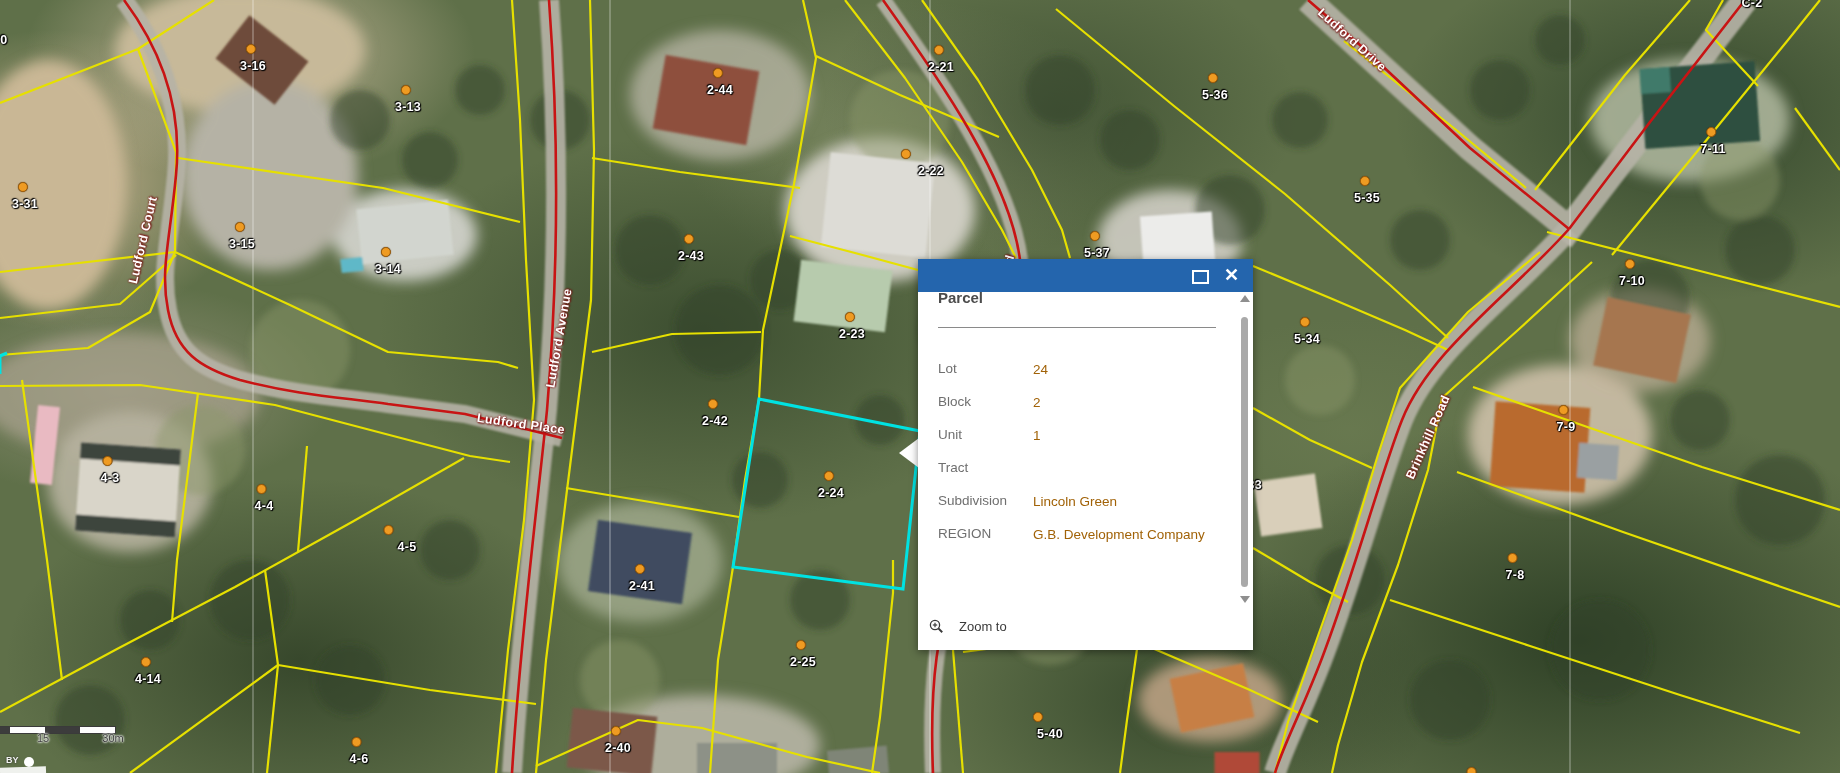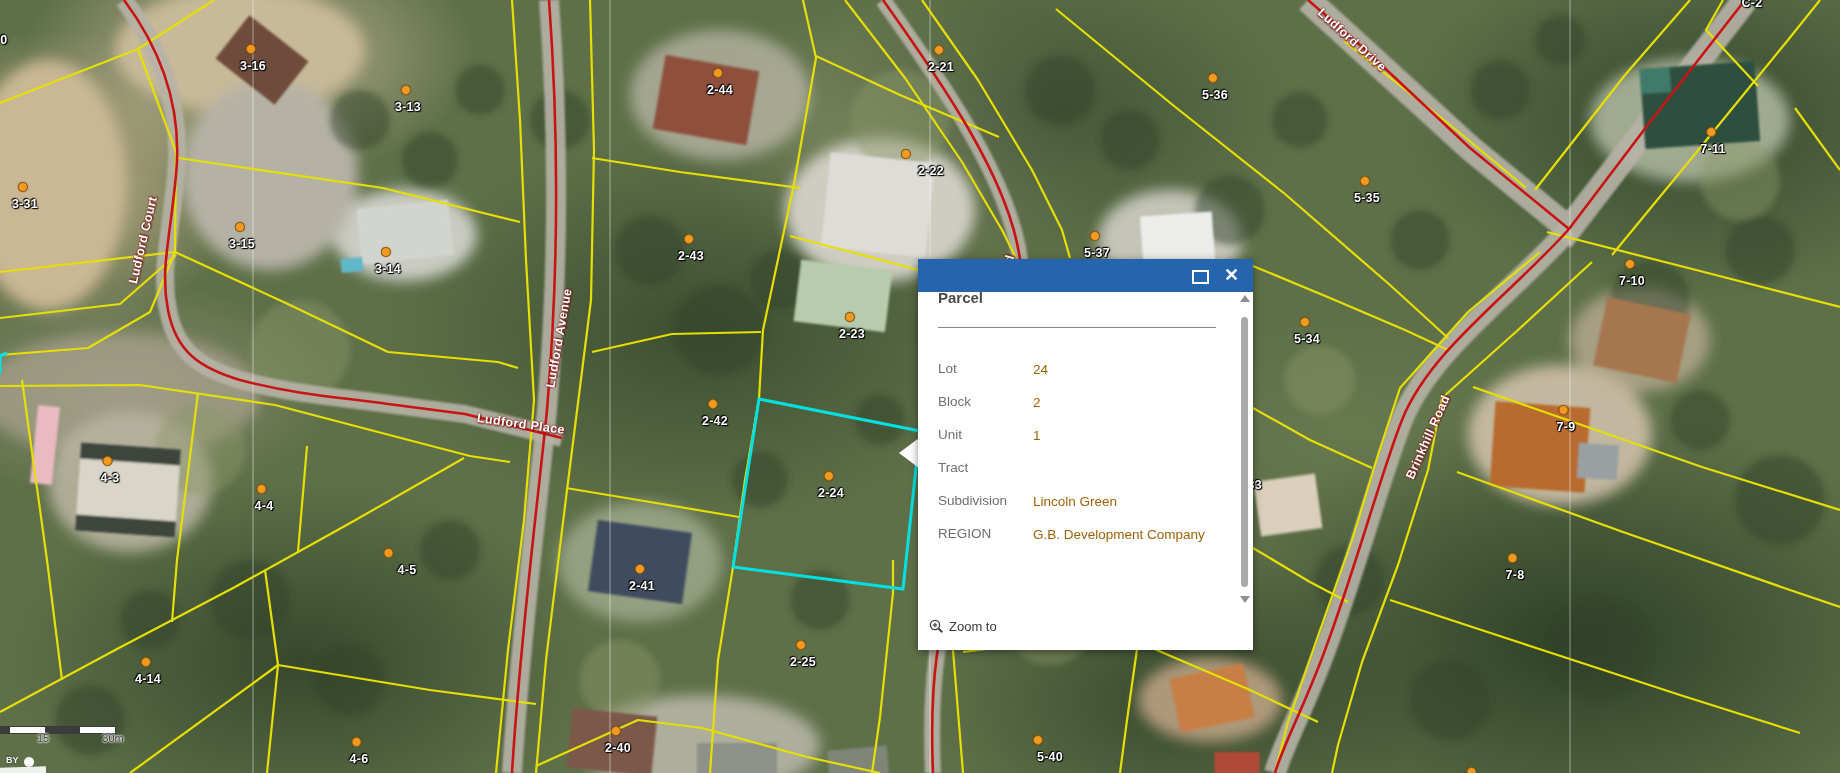--- a/index.html
+++ b/index.html
@@ -47,21 +47,21 @@
   #popup-header{position:absolute;left:0;top:0;width:100%;height:33px;background:#2465ad;}
   #btn-max{position:absolute;right:44px;top:11px;width:13px;height:10px;border:2px solid #fff;cursor:pointer;}
   #btn-close{position:absolute;right:14px;top:4px;color:#fff;font-size:18px;font-weight:bold;cursor:pointer;line-height:24px;}
   #popup-title{position:absolute;left:20px;top:30px;font-size:15px;font-weight:bold;color:#4c4c4c;}
   #popup-hr{position:absolute;left:20px;top:68px;width:278px;height:0;border-top:1px solid #8a8a8a;}
   .prow{position:absolute;left:20px;width:290px;font-size:13.5px;line-height:20px;}
   .prow .lab{position:absolute;left:0;top:0;color:#6f6f6f;}
   .prow .val{position:absolute;left:95px;top:0;width:195px;color:#a16207;line-height:21px;}
   #zoomto{position:absolute;left:11px;top:357px;height:20px;color:#3a3a3a;font-size:13px;cursor:pointer;}
   #zoomto svg{position:relative;top:3px;}
-  #zoomto span{margin-left:5px;}
+  #zoomto span{margin-left:15px;}
   
   #psb{position:absolute;right:2px;top:34px;width:13px;height:320px;}
   #psb-up{position:absolute;left:2px;top:2px;width:0;height:0;border-left:5px solid transparent;border-right:5px solid transparent;border-bottom:7px solid #8f8f8f;cursor:pointer;}
   #psb-thumb{position:absolute;left:3px;top:24px;width:7px;height:270px;border-radius:4px;background:#a9a9a9;cursor:pointer;}
   #psb-down{position:absolute;left:2px;bottom:10px;width:0;height:0;border-left:5px solid transparent;border-right:5px solid transparent;border-top:7px solid #8f8f8f;cursor:pointer;}
   #pointer{position:absolute;left:899px;top:438px;width:0;height:0;z-index:99;
     border-right:20px solid #fff;border-top:15px solid transparent;border-bottom:15px solid transparent;}
 </style>
 </head>
 <body>
@@ -266,29 +266,29 @@
     <div class="plabel" style="left: 908px; top: 170px; padding-left: 46px;"><span class="pdot"></span><span class="ptxt">2-22</span></div>
     <div class="plabel" style="left: 691px; top: 255px;"><span class="pdot"></span><span class="ptxt">2-43</span></div>
     <div class="plabel" style="left: 852px; top: 333px;"><span class="pdot"></span><span class="ptxt">2-23</span></div>
     <div class="plabel" style="left: 668px; top: 420px; margin-left: 47px;"><span class="pdot"></span><span class="ptxt">2-42</span></div>
     <div class="plabel" style="left: 831px; top: 492px;"><span class="pdot"></span><span class="ptxt">2-24</span></div>
     <div class="plabel" style="left: 642px; top: 585px;"><span class="pdot"></span><span class="ptxt">2-41</span></div>
     <div class="plabel" style="left: 803px; top: 661px;"><span class="pdot"></span><span class="ptxt">2-25</span></div>
     <div class="plabel" style="left: 618px; top: 747px;"><span class="pdot"></span><span class="ptxt">2-40</span></div>
     <div class="plabel" style="left: 110px; top: 477px;"><span class="pdot"></span><span class="ptxt">4-3</span></div>
     <div class="plabel" style="left: 264px; top: 505px;"><span class="pdot"></span><span class="ptxt">4-4</span></div>
-    <div class="plabel" style="left: 391px; top: 569px; padding-left: 32px;"><span class="pdot"></span><span class="ptxt">4-5</span></div>
+    <div class="plabel" style="left: 391px; top: 546px; padding-left: 32px;"><span class="pdot"></span><span class="ptxt">4-5</span></div>
     <div class="plabel" style="left: 148px; top: 678px;"><span class="pdot"></span><span class="ptxt">4-14</span></div>
     <div class="plabel" style="left: 359px; top: 758px;"><span class="pdot"></span><span class="ptxt">4-6</span></div>
     <div class="plabel" style="left: 1215px; top: 94px;"><span class="pdot"></span><span class="ptxt">5-36</span></div>
     <div class="plabel" style="left: 1367px; top: 197px;"><span class="pdot"></span><span class="ptxt">5-35</span></div>
     <div class="plabel" style="left: 1097px; top: 252px; text-align: center;"><span class="pdot"></span><span class="ptxt">5-37</span></div>
     <div class="plabel" style="left: 1307px; top: 338px;"><span class="pdot"></span><span class="ptxt">5-34</span></div>
     <div class="plabel" style="left: 1249px; top: 484px;"><span class="pdot"></span><span class="ptxt">5-33</span></div>
-    <div class="plabel" style="left: 1040px; top: 756px; padding-left: 20px;"><span class="pdot"></span><span class="ptxt">5-40</span></div>
+    <div class="plabel" style="left: 1040px; top: 733px; padding-left: 20px;"><span class="pdot"></span><span class="ptxt">5-40</span></div>
     <div class="plabel" style="left: 1713px; top: 148px;"><span class="pdot"></span><span class="ptxt">7-11</span></div>
     <div class="plabel" style="left: 1632px; top: 280px;"><span class="pdot"></span><span class="ptxt">7-10</span></div>
     <div class="plabel" style="left: 1566px; top: 426px;"><span class="pdot"></span><span class="ptxt">7-9</span></div>
     <div class="plabel" style="left: 1515px; top: 574px;"><span class="pdot"></span><span class="ptxt">7-8</span></div>
     <div class="plabel" style="left: 1474px; top: 770px; margin-top: 18px;"><span class="pdot"></span><span class="ptxt">7-7</span></div>
     <div class="plabel" style="left: 1752px; top: 2px;"><span class="ptxt">C-2</span></div>
   </div>
 
 <div id="scalebar"></div>
 <div id="scale-labels">

